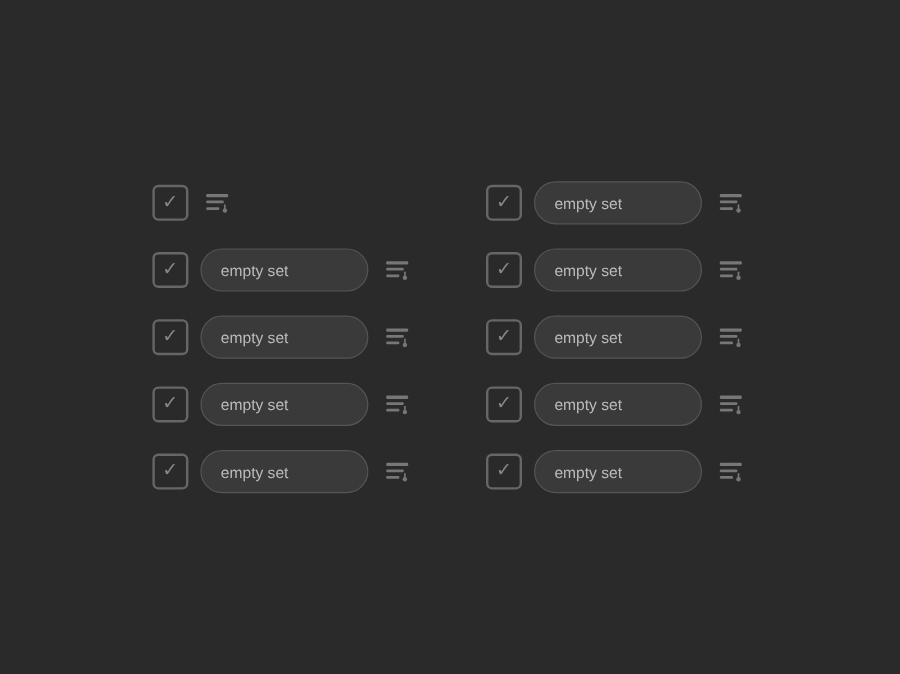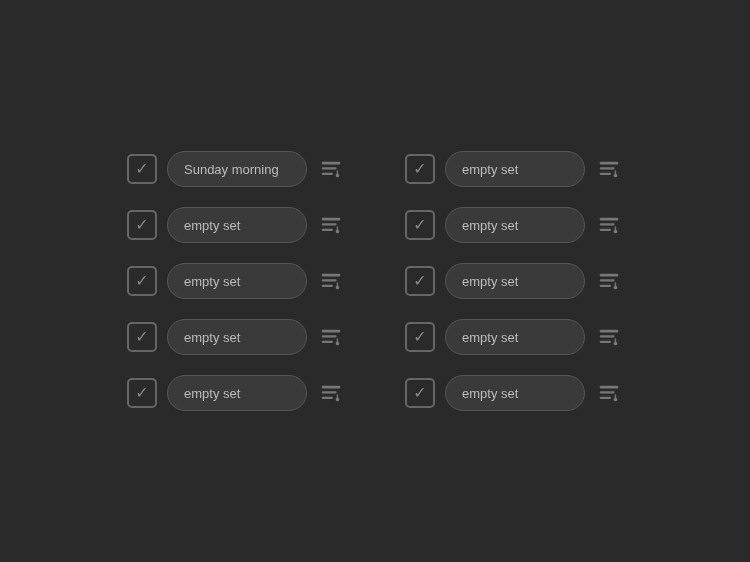--- a/index.html
+++ b/index.html
@@ -79,23 +79,20 @@
     }
   </style>
 </head>
 <body>
 
 <div class="grid">
 <div class="row-item">
       <div class="checkbox">
         <span class="checkbox-check">✓</span>
       </div>
-      <div class="label-field">
-        <span>Sunday morning</span>
-      </div>
       <div class="edit-icon">
         <svg viewBox="0 0 24 24" fill="none" xmlns="http://www.w3.org/2000/svg">
           <rect x="2" y="4" width="20" height="3" rx="1" fill="#777"></rect>
           <rect x="2" y="10" width="16" height="2.5" rx="1" fill="#777"></rect>
           <rect x="2" y="16" width="12" height="2.5" rx="1" fill="#777"></rect>
           <circle cx="19" cy="19" r="2" fill="#777"></circle>
           <line x1="19" y1="14" x2="19" y2="17" stroke="#777" stroke-width="1.5" stroke-linecap="round"></line>
         </svg>
       </div>
     </div>

